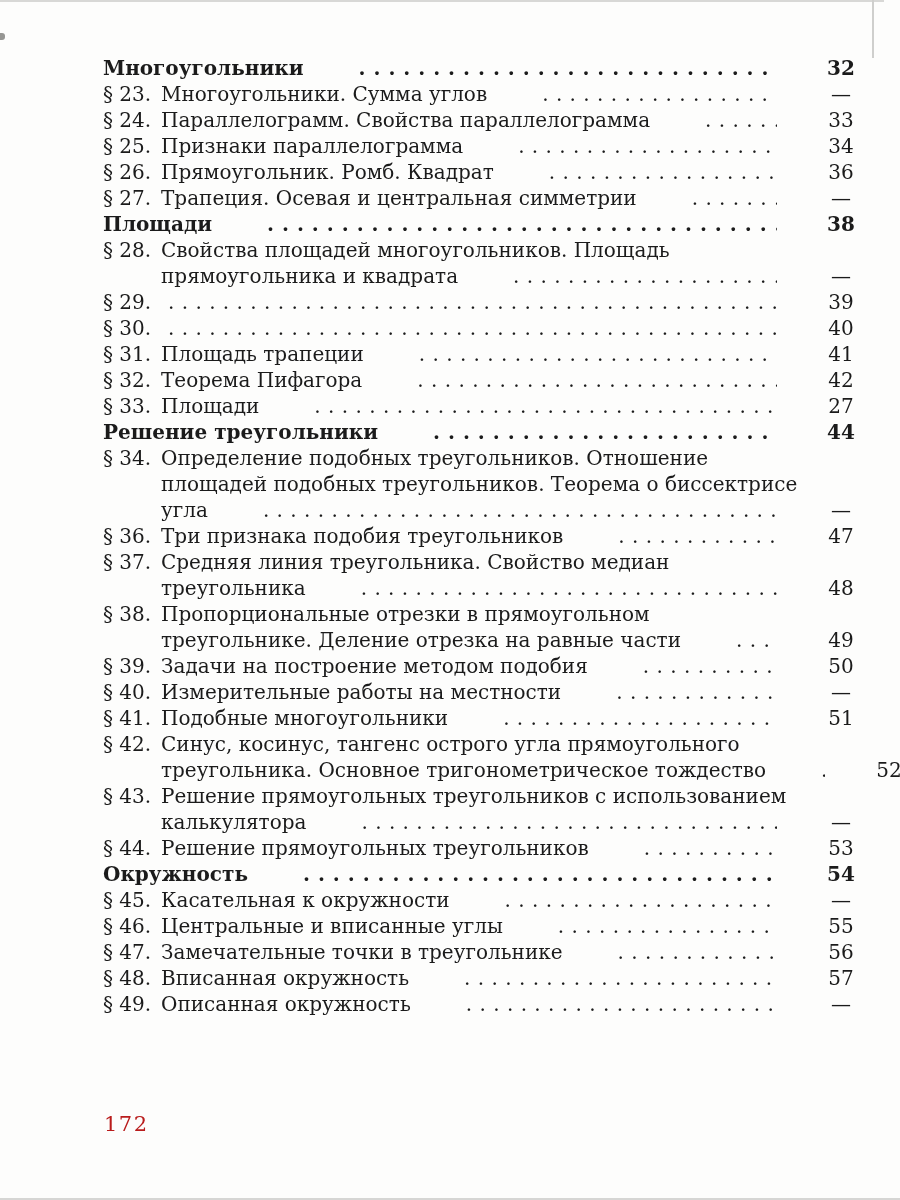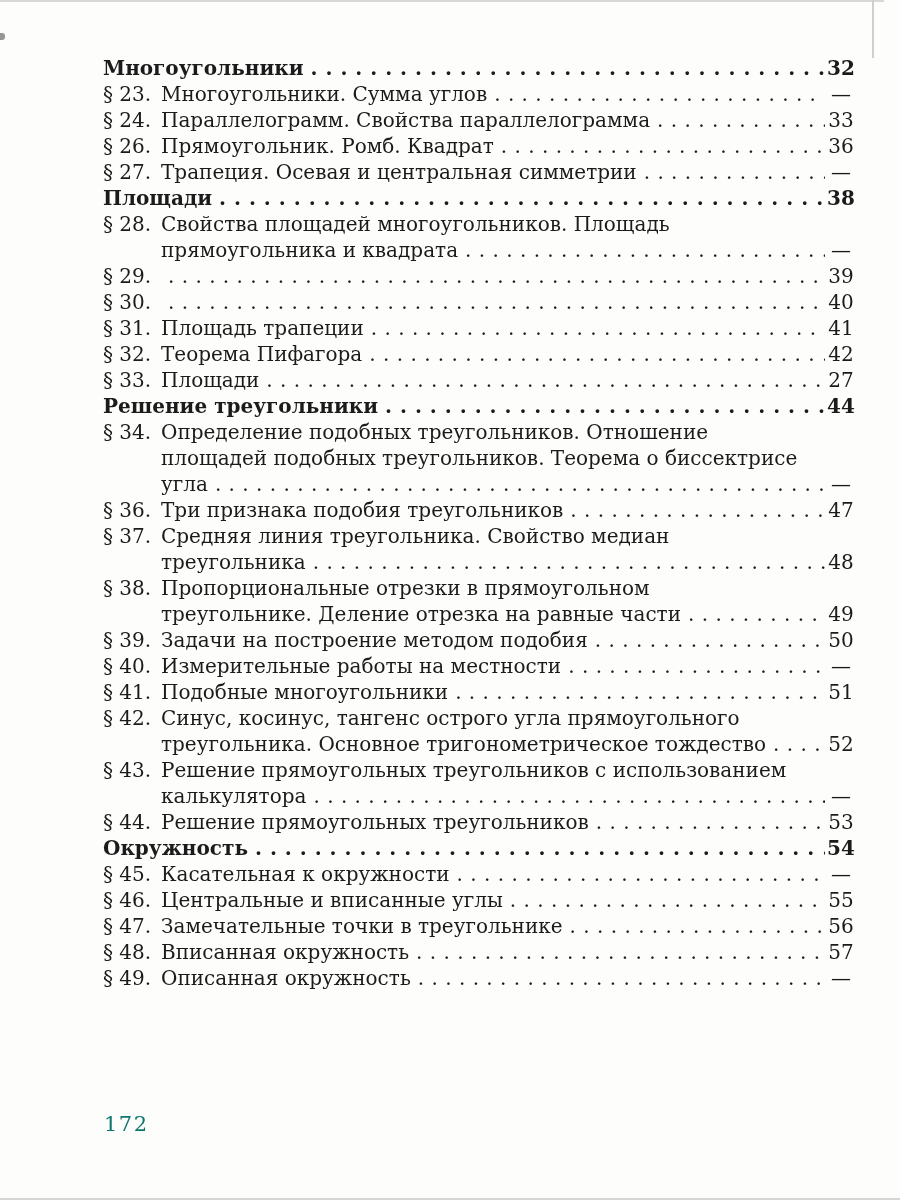--- a/index.html
+++ b/index.html
@@ -44,21 +44,21 @@
   }
   .toc-section { }
   .toc-section:first-child { margin-top: 0; }
 
   .toc-row { display: flex; align-items: flex-start; }
   .entry-num {
     flex: 0 0 58px;
     white-space: nowrap;
   }
   .row-body { flex: 1 1 auto; min-width: 0; }
-  .line { white-space: nowrap; }
+  .line { white-space: nowrap; gap: 48px; }
   .last-line {
     display: flex;
     align-items: baseline;
     white-space: normal;
   }
   .line-text { flex: 0 1 auto; white-space: nowrap; }
   .leader {
     flex: 1 1 14px;
     min-width: 10px;
     overflow: hidden;
@@ -78,21 +78,21 @@
   }
 
   .header-row { font-weight: bold; }
 
   .footer-page-number {
     position: absolute;
     left: 104px;
     top: 1112px;
     font-size: 21px;
     letter-spacing: 1.5px;
-    color: #0f766e;
+    color: #b91c1c;
     text-align: right;
   }
 </style>
 </head>
 <body>
 
 <div class="page">
   <div class="edge-top"></div>
   <div class="edge-right-top"></div>
   <div class="edge-bottom"></div>
@@ -125,20 +125,30 @@
     <span class="entry-num">§ 24.</span>
     <div class="row-body">
               <div class="line last-line">
                 <span class="line-text">Параллелограмм. Свойства параллелограмма</span>
                 <span class="leader"></span>
                 <span class="page-num">33</span>
               </div>
             </div>
   </div>
 
+  <div class="toc-row entry-row">
+    <span class="entry-num">§ 25.</span>
+    <div class="row-body">
+              <div class="line last-line">
+                <span class="line-text">Признаки параллелограмма</span>
+                <span class="leader"></span>
+                <span class="page-num">34</span>
+              </div>
+            </div>
+  </div>
 
   <div class="toc-row entry-row">
     <span class="entry-num">§ 26.</span>
     <div class="row-body">
               <div class="line last-line">
                 <span class="line-text">Прямоугольник. Ромб. Квадрат</span>
                 <span class="leader"></span>
                 <span class="page-num">36</span>
               </div>
             </div>

